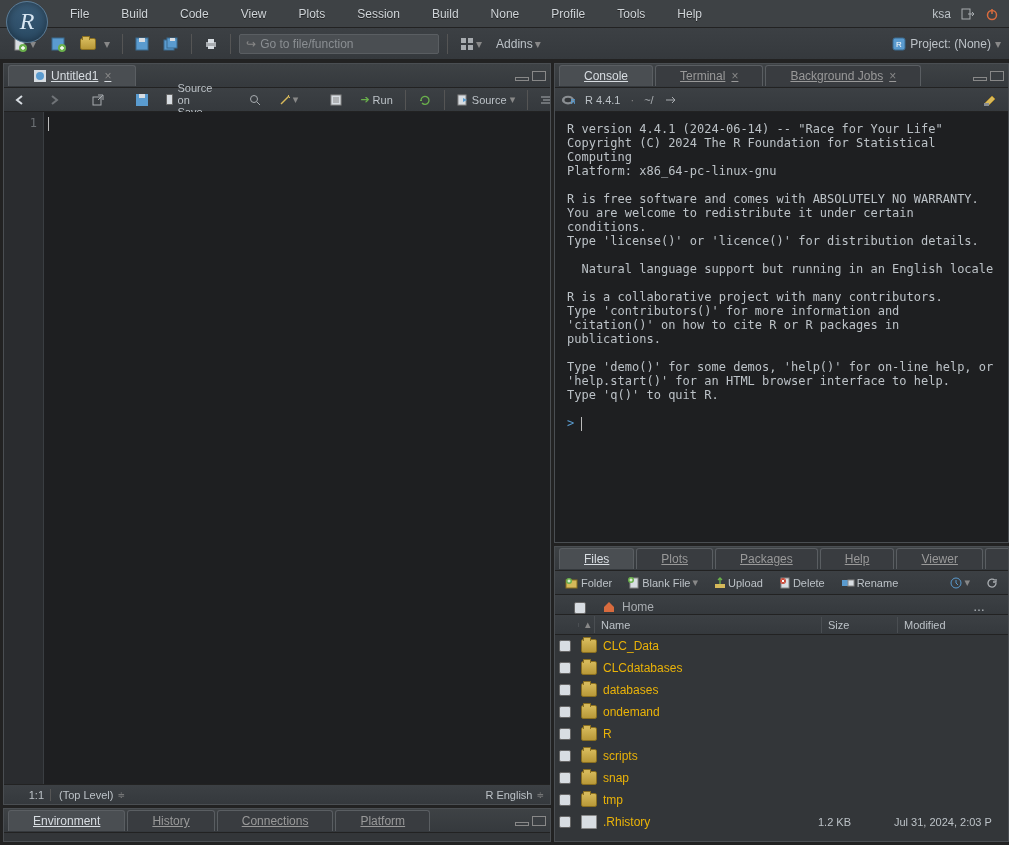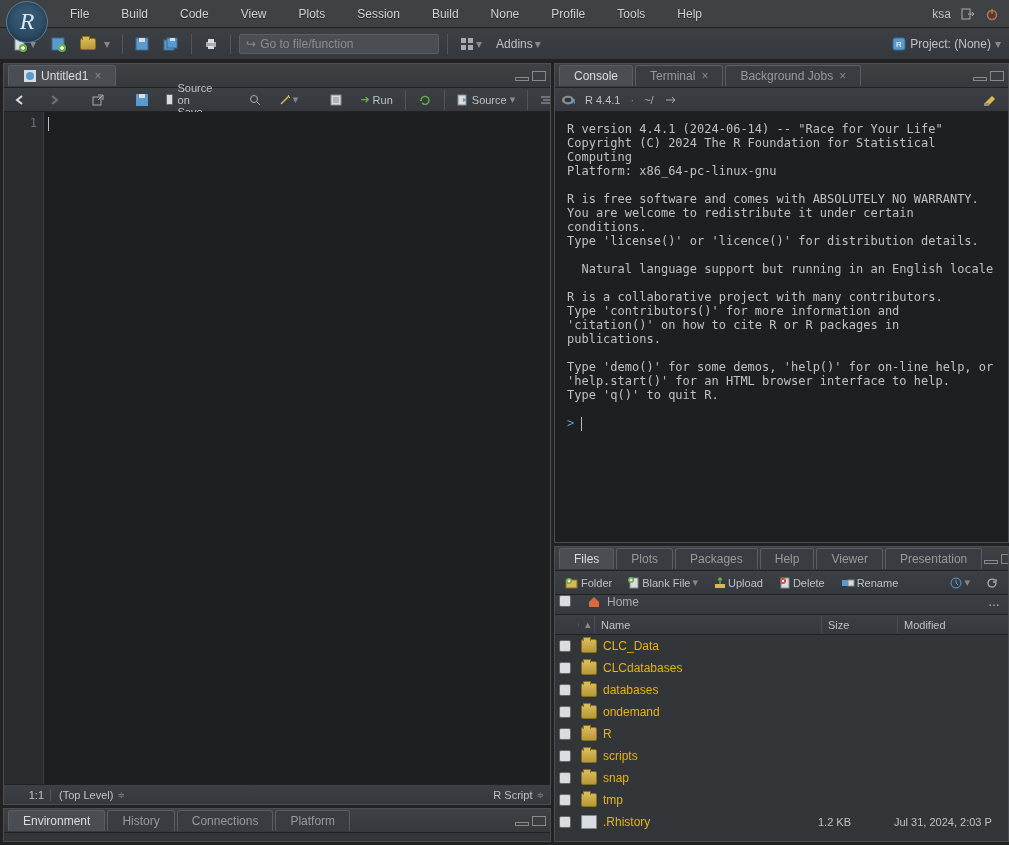--- a/index.html
+++ b/index.html
@@ -13,35 +13,35 @@
 .toolbar { background: linear-gradient(#3c4044,#35393d); height: 32px; display:flex; align-items:center; padding: 0 8px; border-bottom:1px solid #222; gap:6px;}
 .tbtn { display:inline-flex; align-items:center; padding:2px 4px; gap:2px; border-radius:2px;}
 .sep { width:1px; height:20px; background:#555; margin:0 2px;}
 .gotobox { background:#4a4e52; border:1px solid #5a5e62; border-radius:2px; padding:2px 6px; width:200px; display:flex; align-items:center; gap:4px; color:#8a8e92;}
 .proj { margin-left:auto; display:flex; align-items:center; gap:4px;}
 .panes { display:grid; grid-template-columns: 548px 455px; grid-template-rows: auto; height: calc(845px - 60px); gap:3px; padding:3px; background:#222;}
 .leftcol { display:grid; grid-template-rows: 1fr 34px; gap:3px;}
 .rightcol { display:grid; grid-template-rows: 480px 1fr; gap:3px;}
 .panel { background:#333639; border:1px solid #4a4e52; display:flex; flex-direction:column; overflow:hidden;}
 .tabs { background:linear-gradient(#3e4245,#35393d); display:flex; align-items:center; height:24px; border-bottom:1px solid #222; padding-left:4px;}
-.tab { padding:3px 14px; background:#4a4e52; border:1px solid #5a5e62; border-bottom:none; border-radius:3px 3px 0 0; margin-right:2px; display:flex; align-items:center; gap:4px; color:#d8dde2;}
+.tab { padding:3px 24px; background:#4a4e52; border:1px solid #5a5e62; border-bottom:none; border-radius:3px 3px 0 0; margin-right:2px; display:flex; align-items:center; gap:4px; color:#d8dde2;text-decoration:underline;}
 .tab.inactive { background:#393c40; color:#999;}
 .tab .close { color:#888; margin-left:2px;}
 .tabright { margin-left:auto; display:flex; gap:3px; padding-right:4px;}
 .winbtn { width:14px; height:10px; border:1px solid #888; background:#3a3e42; display:inline-block;}
 .subtoolbar { background:linear-gradient(#3c4044,#35393d); height:24px; display:flex; align-items:center; padding:0 6px; gap:10px; border-bottom:1px solid #222; font-size:11px;}
 .editor { flex:1; display:flex; background:#1e1f21; font-family:"DejaVu Sans Mono","Menlo",monospace; font-size:12px;}
 .gutter { width:40px; background:#2a2c2f; color:#6a6e72; text-align:right; padding:4px 6px 0 0; border-right:1px solid #3a3e42;}
 .code { flex:1; padding:4px 4px; }
 .cursor { display:inline-block; width:1px; height:14px; background:#bbb; vertical-align:middle;}
 .statusbar { background:linear-gradient(#3c4044,#35393d); height:20px; display:flex; align-items:center; padding:0 6px; font-size:11px; border-top:1px solid #222;}
 .console { flex:1; background:#1e1f21; padding:10px 12px; font-family:"DejaVu Sans Mono","Menlo",monospace; font-size:12px; color:#bcc2c7; white-space:pre-wrap; overflow:auto;}
 .prompt { color:#5a9bcf;}
 .filesbar { background:linear-gradient(#3c4044,#35393d); height:24px; display:flex; align-items:center; padding:0 6px; gap:8px; border-bottom:1px solid #222; font-size:11px;}
-.breadcrumb { background:linear-gradient(#3c4044,#35393d); height:20px; display:flex; align-items:flex-start; padding:0 4px; gap:6px; border-bottom:1px solid #222;}
+.breadcrumb { background:linear-gradient(#3c4044,#35393d); height:20px; display:flex; align-items:flex-end; padding:0 19px; gap:6px; border-bottom:1px solid #222;}
 .fileheader { background:linear-gradient(#3c4044,#35393d); height:20px; display:flex; align-items:center; border-bottom:1px solid #222; font-size:11px;}
 .fhcell { padding:2px 6px; border-right:1px solid #4a4e52;}
 .filelist { flex:1; overflow:auto;}
 .frow { display:flex; align-items:center; height:22px; padding:0 4px; border-bottom:0;}
 .cb { width:12px; height:12px; background:#d8dde2; border:1px solid #666; margin-right:10px; border-radius:2px;}
 .fic { width:16px; height:14px; margin-right:6px; display:inline-block; position:relative;}
 .folder-ic { background:linear-gradient(#d6b95a,#b89838); border-radius:2px; border:1px solid #8a6f20;}
 .folder-ic:before { content:""; position:absolute; top:-3px; left:1px; width:6px; height:3px; background:#d6b95a; border-radius:1px 1px 0 0; border:1px solid #8a6f20; border-bottom:none;}
 .file-ic { background:#d8dde2; border:1px solid #888; border-radius:1px;}
 .flink { color:#eab308; }
@@ -272,21 +272,21 @@
           </div>
         <div class="code"><span class="cursor"></span></div>
       </div>
       <div class="statusbar">
         <span style="width:40px; text-align:right; padding-right:6px;">1:1</span>
         <span style="border-left:1px solid #555; padding-left:8px; display:flex; align-items:center; gap:4px;">
             <span>(Top Level)</span> 
             <span style="color:#888; font-size:9px;">≑</span>
           </span>
         <span style="margin-left:auto; display:flex; align-items:center; gap:4px;">
-            <span>R Script</span> 
+            <span>R English</span> 
             <span style="color:#888; font-size:9px;">≑</span>
           </span>
       </div>
     </div>
 
     <div class="panel bottom-tabs">
       <div class="tabs" id="envtabs">
         <div class="tab">Environment</div>
           <div class="tab inactive">History</div>
           <div class="tab inactive">Connections</div>

